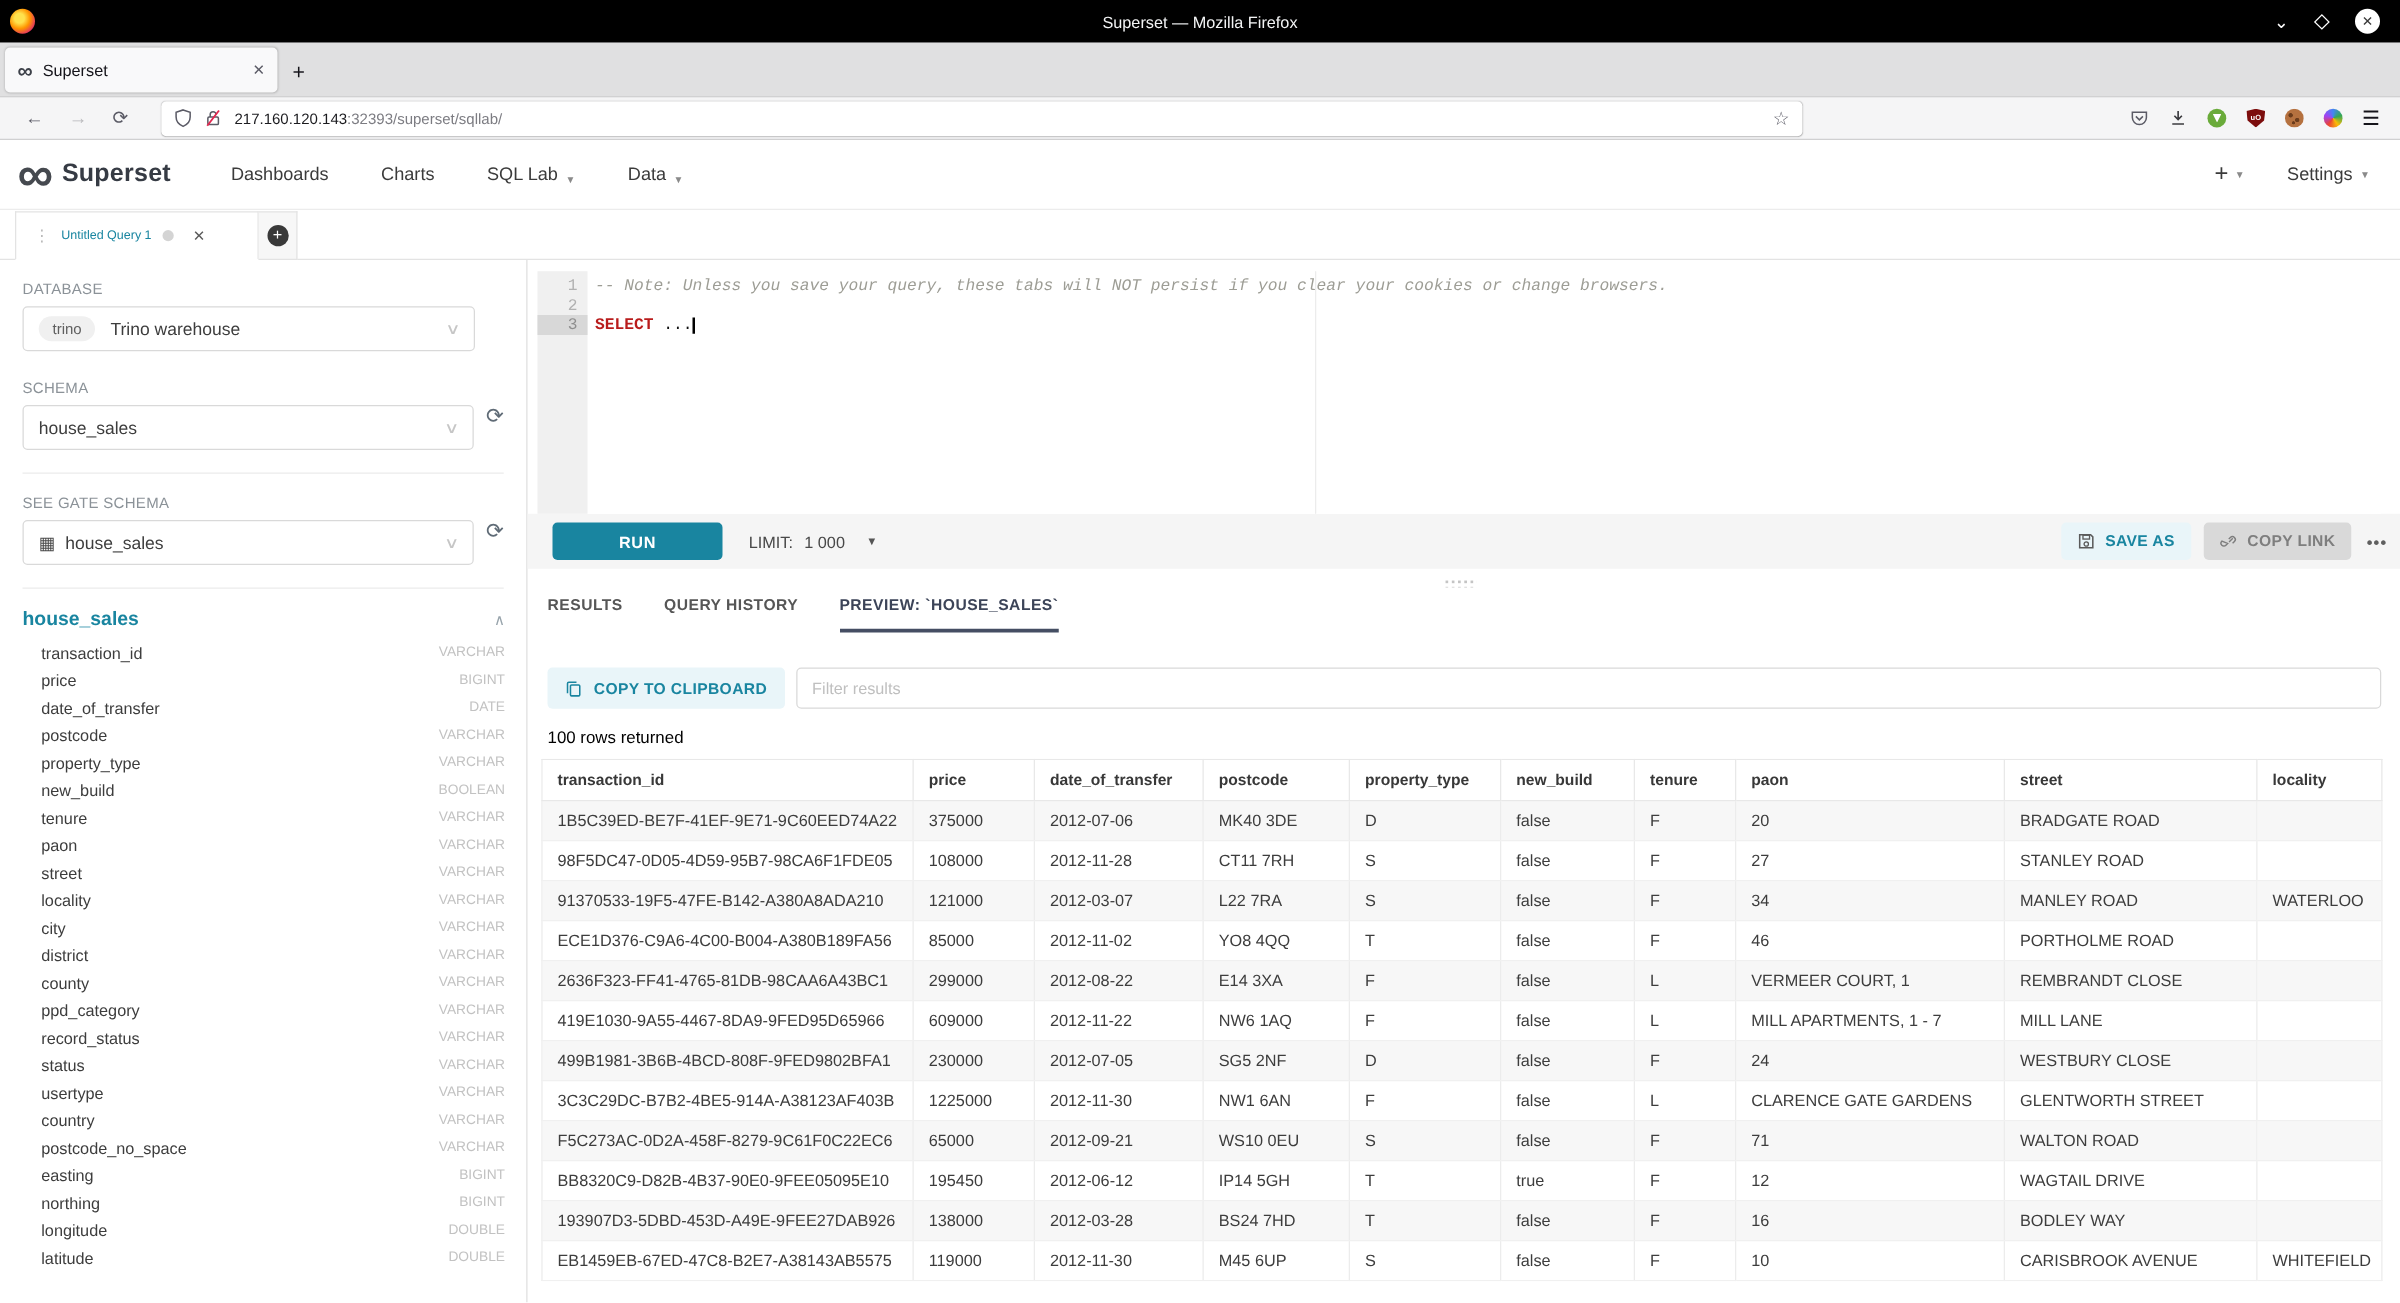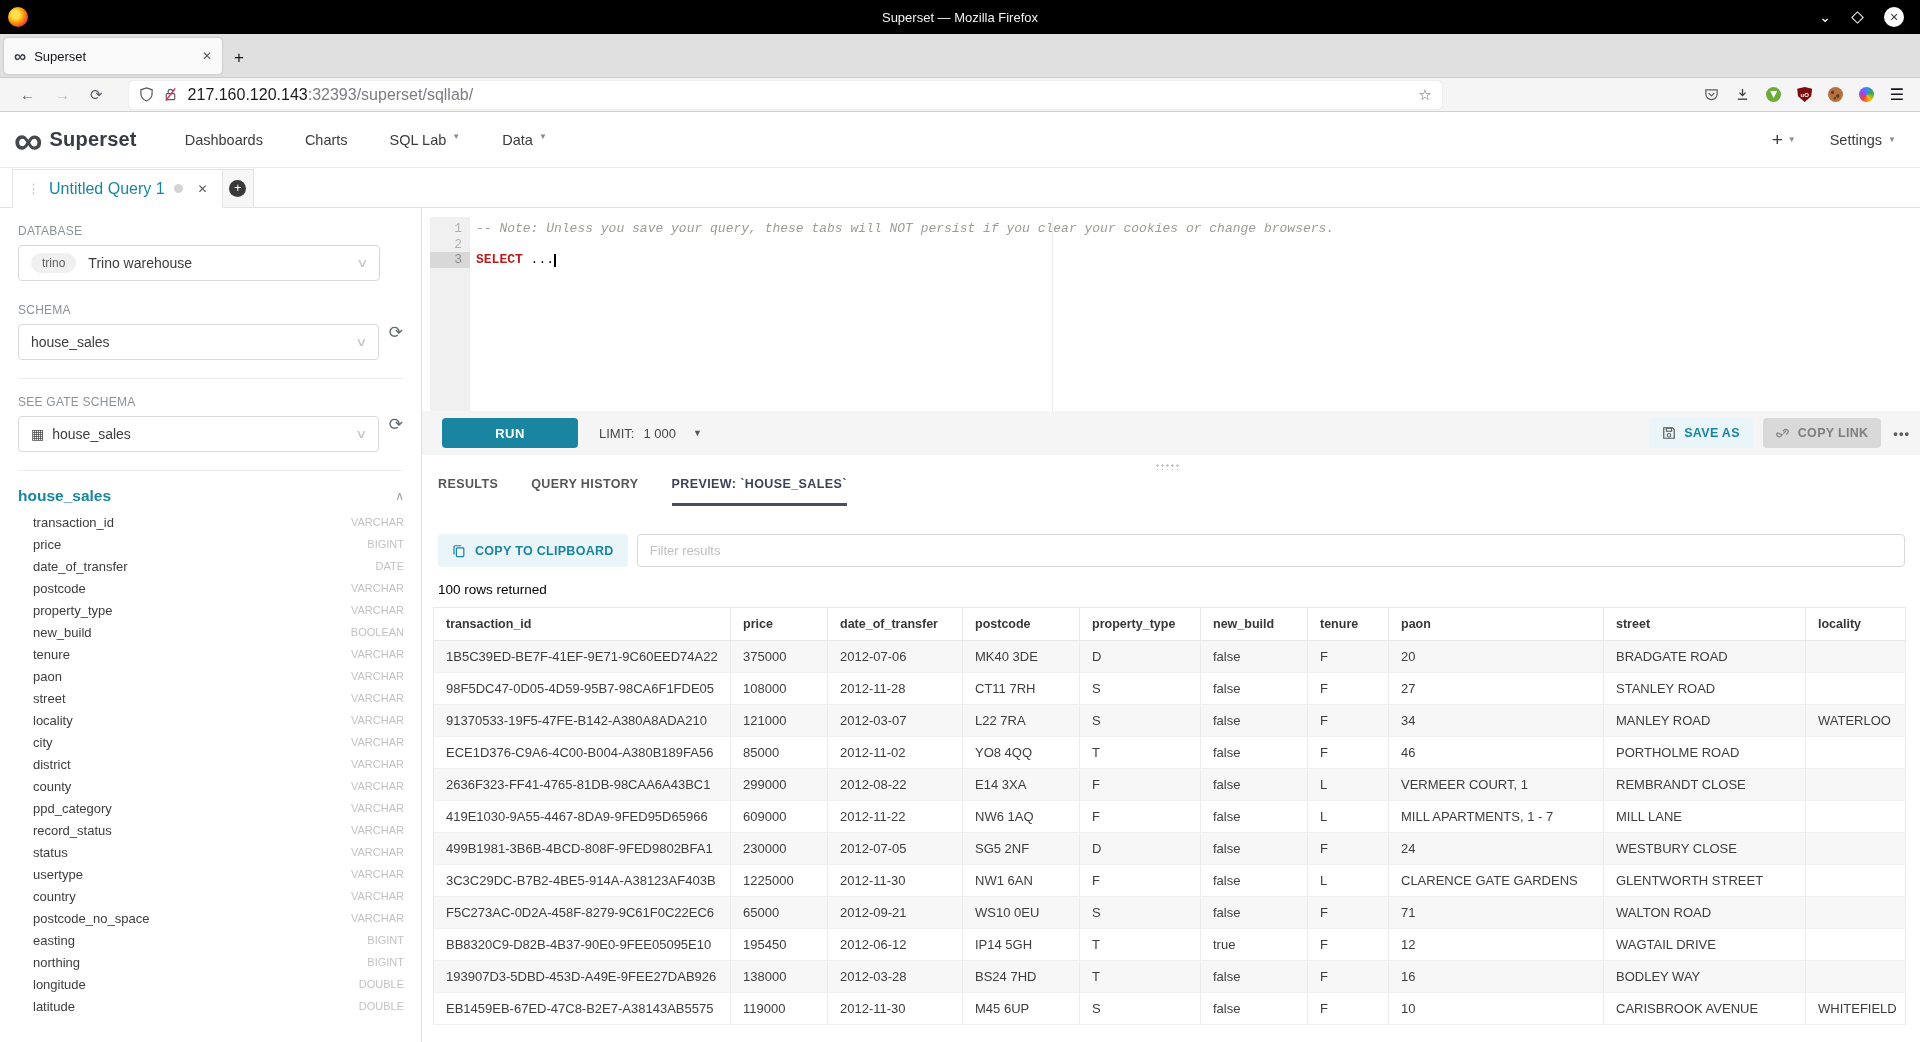--- a/index.html
+++ b/index.html
@@ -24,21 +24,21 @@
   .br-tab .t-label { font-size:13px; color:#15141a; flex:1; }
   .br-tab .t-close { color:#5b5b66; font-size:12px; }
   .newtab { margin:0 0 9px 12px; font-size:17px; color:#15141a; }
 
   .urlbar { height:34px; background:#f5f5f6; border-bottom:1px solid #d0d0d1; display:flex; align-items:center; }
   .nav-btn { font-size:15px; color:#5b5b66; margin-left:20px; line-height:1; }
   .nav-btn.disabled { color:#b8b8bb; }
   .url-field { width:1313px; height:28px; margin-left:26px; background:#fff; border-radius:4px;
                box-shadow:0 0 1px rgba(0,0,0,.3); display:flex; align-items:center; padding:0 10px; }
   .url-field svg { flex:0 0 auto; }
-  .url-text { margin-left:10px; font-size:16px; white-space:nowrap; flex:1; }
+  .url-text { margin-left:10px; font-size:12px; white-space:nowrap; flex:1; }
   .url-host { color:#1b1b1f; }
   .url-path { color:#7c7c82; }
   .star { color:#5b5b66; font-size:15px; }
   .ext-icons { display:flex; align-items:center; gap:15px; margin-left:auto; padding-right:16px; }
   .icon16 { width:16px; height:16px; display:flex; align-items:center; justify-content:center; }
   .badger { width:15px; height:15px; border-radius:50%; background:#6aab3a; position:relative; }
   .badger::after { content:""; position:absolute; left:4px; top:4px; width:7px; height:7px; background:#fff;
                    clip-path:polygon(50% 100%, 0 0, 100% 0); }
   .ublock { width:15px; height:15px; background:#7c0d0d; clip-path:polygon(50% 0,100% 12%,94% 62%,50% 100%,6% 62%,0 12%);
             color:#fff; font-size:6px; font-weight:bold; display:flex; align-items:center; justify-content:center; }
@@ -49,32 +49,32 @@
   .pinwheel { width:15px; height:15px; border-radius:50%;
               background:conic-gradient(#4285f4, #34a853, #fbbc05, #ea4335, #a142f4, #4285f4); }
   .hamburger { font-size:16px; color:#15141a; }
 
   
   .ss-nav { height:56px; display:flex; align-items:center; border-bottom:1px solid #ececec; background:#fff; }
   .brand { display:flex; align-items:center; margin-left:14px; }
   .brand .inf { font-size:40px; font-weight:800; color:#45494f; line-height:0; margin-right:7px; }
   .brand .bname { font-size:20px; font-weight:bold; color:#363b44; letter-spacing:.2px; }
   .ss-nav-items { display:flex; align-items:center; gap:42px; margin-left:48px; }
-  .ss-nav-item { font-size:14.5px; color:#3b3b3b; display:flex; align-items:flex-start; gap:6px; }
+  .ss-nav-item { font-size:14.5px; color:#3b3b3b; display:flex; align-items:flex-end; gap:6px; }
   .caret { font-size:8px; color:#8a8a8a; }
   .ss-nav-right { margin-left:auto; display:flex; align-items:center; gap:34px; padding-right:24px; }
   .plus-menu { font-size:19px; color:#3b3b3b; display:flex; align-items:center; gap:5px; }
   .settings { font-size:14.5px; color:#3b3b3b; display:flex; align-items:center; gap:6px; }
 
   
   .qtab-row { height:40px; display:flex; align-items:flex-end; border-bottom:1px solid #e3e3e3; background:#fff; }
   .q-tab { height:39px; margin-left:12px; background:#fff; border:1px solid #e3e3e3; border-bottom:1px solid #fff;
            margin-bottom:-1px; display:flex; align-items:center; padding:0 14px; gap:9px; min-width:195px; }
   .q-drag { color:#b9b9b9; font-size:13px; }
-  .q-label { color:#1985a0; font-size:16px; }
+  .q-label { color:#1985a0; font-size:10px; }
   .q-dot { width:9px; height:9px; border-radius:50%; background:#d4d4d4; }
   .q-close { color:#5a5a5a; font-size:12px; margin-left:6px; }
   .q-add-tab { height:39px; width:31px; margin-bottom:-1px; background:#f7f7f7; border:1px solid #e3e3e3;
                border-left:none; display:flex; align-items:center; justify-content:center; }
   .q-add-circle { width:17px; height:17px; border-radius:50%; background:#393939; color:#fff; font-size:13px;
                   line-height:15px; text-align:center; }
 
   
   .main { display:flex; height:834px; }
   .sidebar { width:422px; flex:0 0 422px; border-right:1px solid #e0e0e0; padding:16px 18px 0 18px; overflow:hidden; }

